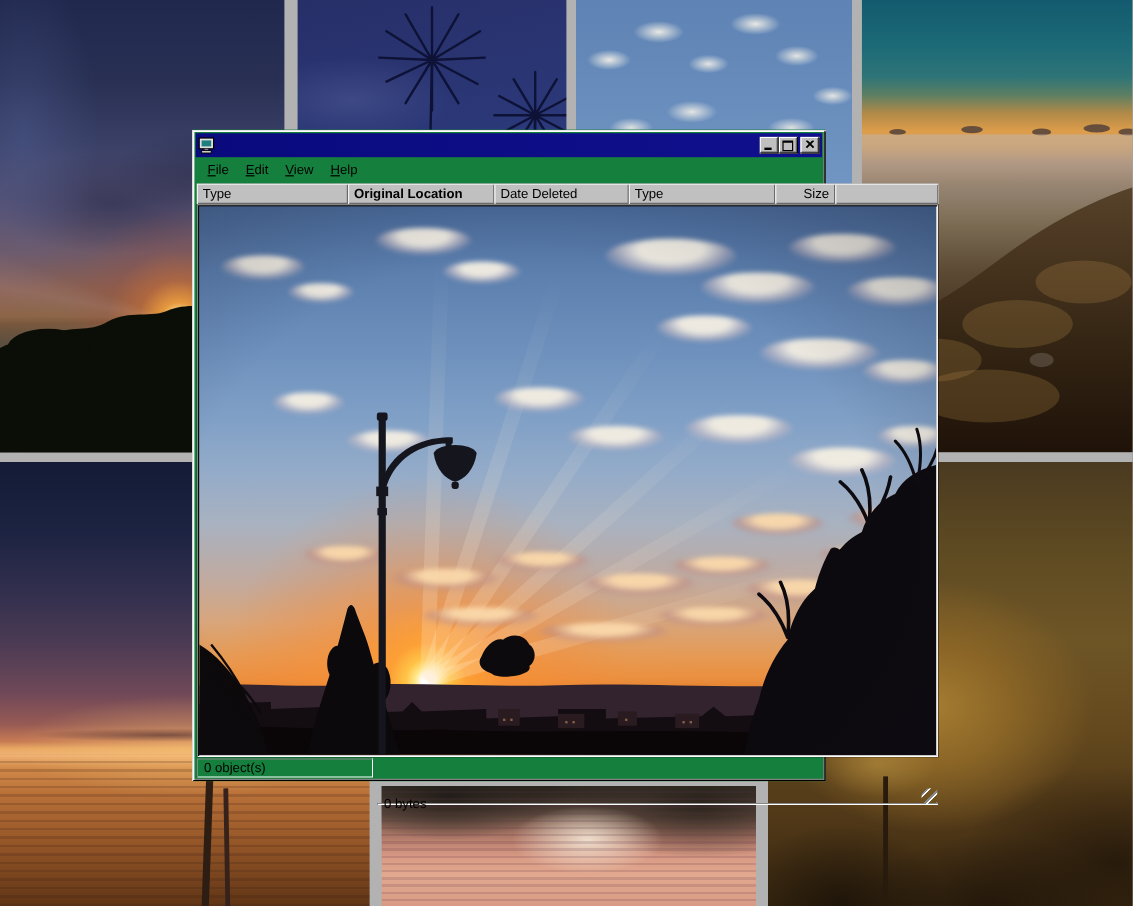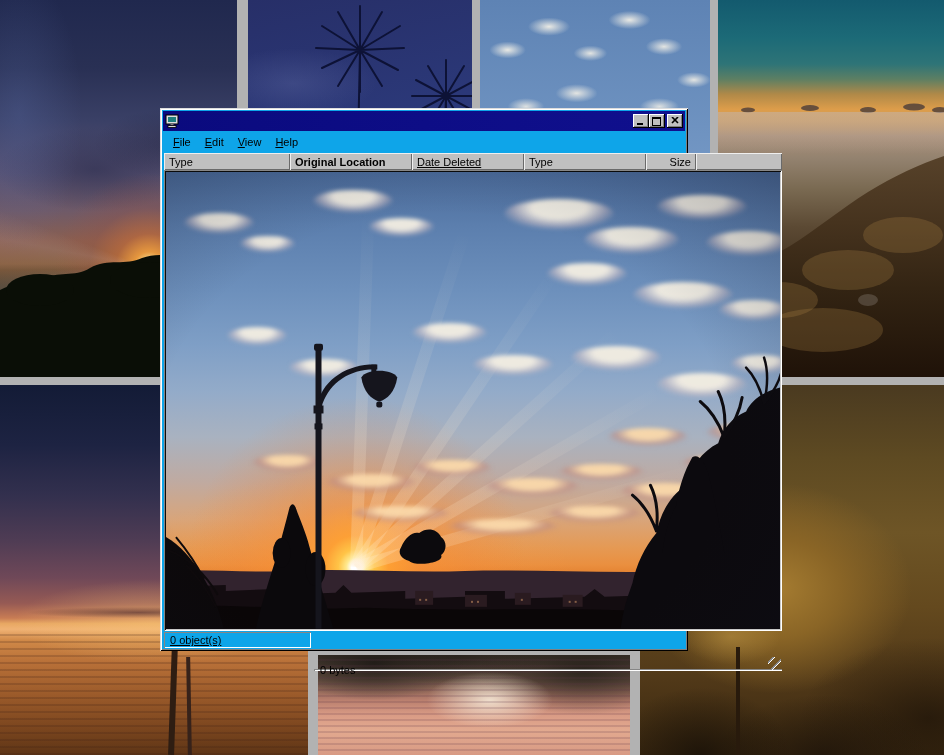--- a/index.html
+++ b/index.html
@@ -53,47 +53,47 @@
   #p-br{left:640px;top:385px;width:304px;height:370px;background:
     radial-gradient(ellipse 70px 40px at 30% 68%, rgba(190,150,70,.5), rgba(190,150,70,0) 70%),
     radial-gradient(ellipse 120px 90px at 20% 100%, rgba(25,17,8,.85), rgba(25,17,8,0) 75%),
     radial-gradient(ellipse 140px 80px at 60% 100%, rgba(30,20,10,.8), rgba(30,20,10,0) 75%),
     radial-gradient(ellipse 160px 100px at 95% 90%, rgba(28,18,8,.7), rgba(28,18,8,0) 80%),
     radial-gradient(ellipse 180px 140px at 45% 55%, #a57c31 0%, #8a6526 35%, rgba(110,80,30,0) 75%),
     linear-gradient(180deg,#4a3a20 0%,#5e4a22 20%,#6e5526 40%,#64491e 60%,#503818 80%,#3a2810 100%);}
   .pole-c{position:absolute;left:96px;top:262px;width:4px;height:108px;background:#281a0c;}
 
   
-  .win{position:absolute;left:160px;top:108px;width:528px;height:543px;background:#0ea5e9;
+  .win{position:absolute;left:160px;top:108px;width:528px;height:543px;background:#15803d;
     box-shadow:inset 1px 1px 0 #dcdcdc, inset -1px -1px 0 #000, inset 2px 2px 0 #fff, inset -2px -2px 0 #808080;}
   .titlebar{position:absolute;left:3px;top:3px;right:3px;height:20px;background:linear-gradient(90deg,#0a0a7e,#10108e);
     display:flex;align-items:center;padding:0 2px;gap:3px;}
   .appicon{width:15px;height:15px;flex:0 0 auto;display:block;}
   .title{flex:1;color:#fff;font-size:11px;font-weight:bold;white-space:nowrap;overflow:hidden;}
   .controls{display:flex;align-items:center;}
   .ctl{width:16px;height:14px;background:#c0c0c0;border:0;padding:0;position:relative;
     box-shadow:inset -1px -1px 0 #000, inset 1px 1px 0 #fff, inset -2px -2px 0 #808080;}
   .ctl.close{margin-left:2px;}
   .g-min{position:absolute;left:4px;bottom:3px;width:6px;height:2px;background:#000;}
   .g-max{position:absolute;left:3px;top:3px;width:7px;height:6px;border:1px solid #000;border-top-width:2px;}
   .g-x{position:absolute;left:4px;top:3px;}
   .menubar{position:absolute;left:3px;top:24px;right:3px;height:20px;display:flex;align-items:center;
     padding-left:3px;font-size:11px;color:#000;}
   .menu-item{padding:2px 7px 3px;cursor:default;}
   .hot{text-decoration:underline;}
   .headerrow{position:absolute;left:4px;top:45px;width:618px;height:17px;display:flex;background:#c0c0c0;}
   .hcell{background:#c0c0c0;box-shadow:inset 1px 1px 0 #efefef, inset -1px -1px 0 #6a6a6a;
     font-size:11px;color:#000;padding:1px 5px;display:flex;align-items:center;box-sizing:border-box;white-space:nowrap;overflow:hidden;}
-  .hc0{width:126px;} .hc1{width:122px;font-weight:bold;} .hc2{width:112px;text-decoration:underline;} .hc3{width:122px;} .hc4{width:50px;justify-content:flex-end;} .hc5{flex:1;}
+  .hc0{width:126px;} .hc1{width:122px;font-weight:bold;} .hc2{width:112px;} .hc3{width:122px;} .hc4{width:50px;justify-content:flex-end;} .hc5{flex:1;}
   .content{position:absolute;left:4px;top:62px;width:618px;height:461px;background:#000;
     box-shadow:inset 1px 1px 0 #868686, inset -1px -1px 0 #fff, inset 2px 2px 0 #0a0a0a, inset -2px -2px 0 #c8c8c8;}
   .statusbar{position:absolute;left:4px;top:524px;width:618px;height:16px;display:flex;gap:3px;}
   .sp{box-shadow:inset 1px 1px 0 #868686, inset -1px -1px 0 #fff;font-size:11px;color:#000;
     padding:1px 6px;display:flex;align-items:center;box-sizing:border-box;white-space:nowrap;}
-  .sp1{width:147px;text-decoration:underline;} .sp2{flex:1;position:relative;margin-top:37px;}
+  .sp1{width:147px;} .sp2{flex:1;position:relative;margin-top:37px;}
   .grip{position:absolute;right:1px;bottom:1px;width:13px;height:13px;
     background:repeating-linear-gradient(135deg, rgba(0,0,0,0) 0 3px, #868686 3px 4.5px, #ffffff 4.5px 5.5px, rgba(0,0,0,0) 5.5px 7px);}
 
   
   .photo-main{position:absolute;left:2px;top:2px;right:2px;bottom:2px;overflow:hidden;background:
     linear-gradient(180deg,#4a6a99 0%,#5c7fae 12%,#6d90bc 26%,#7f9fc6 38%,#93abc9 48%,#a9b2c0 58%,#c0aaa0 68%,#d8a57b 76%,#e59a55 82%,#ea8f3f 86%,#e07b28 89%,#b85a1e 91%,#7a3a16 93%,#2c1710 95.5%,#100a09 100%);}
   .sunglow{position:absolute;inset:0;background:
     radial-gradient(circle at 31% 86.5%, #ffffff 0 5px, #ffe98e 10px, #ffc447 18px, rgba(255,160,50,.9) 32px, rgba(252,140,45,.5) 64px, rgba(248,130,45,.22) 115px, rgba(245,130,50,0) 170px),
     radial-gradient(ellipse 300px 140px at 31% 88%, rgba(250,160,70,.35), rgba(250,160,70,0) 75%);}
   .rays{position:absolute;left:31%;top:86.5%;width:0;height:0;}

